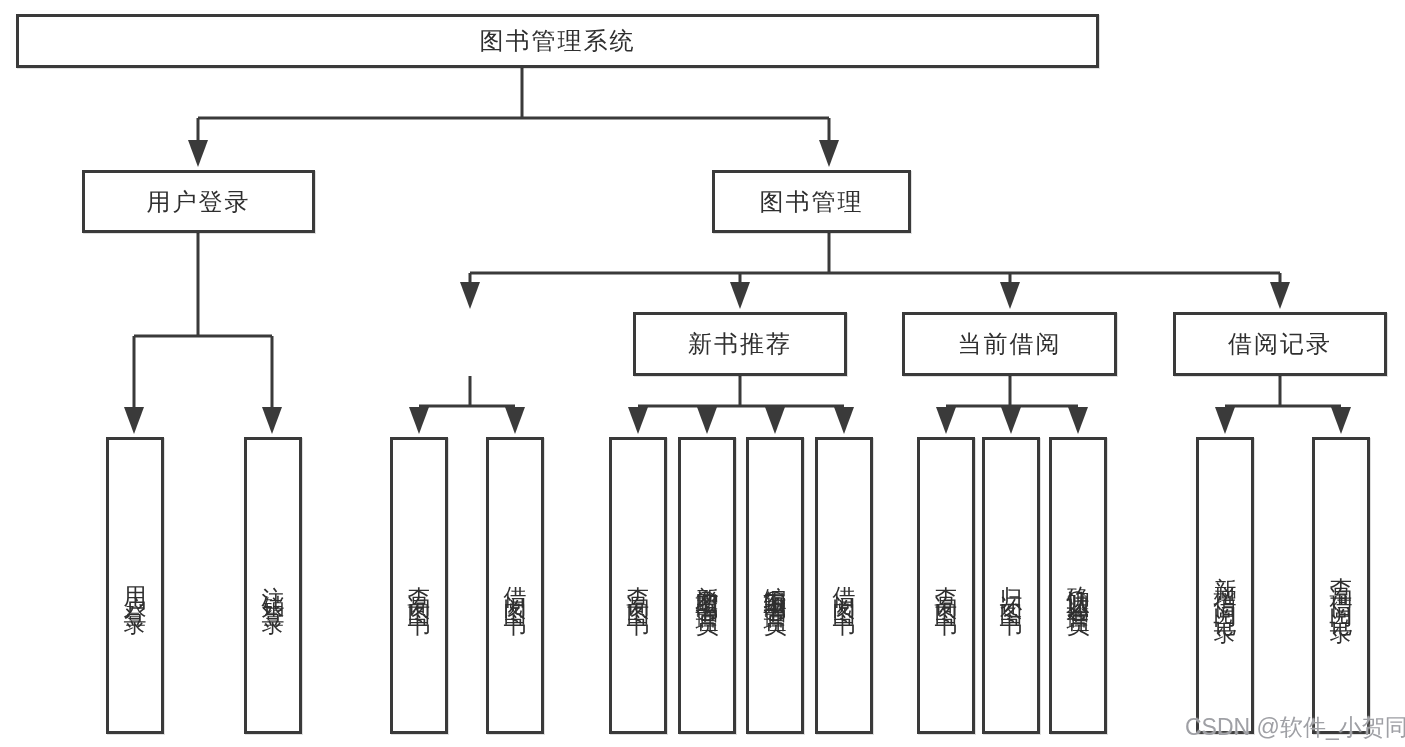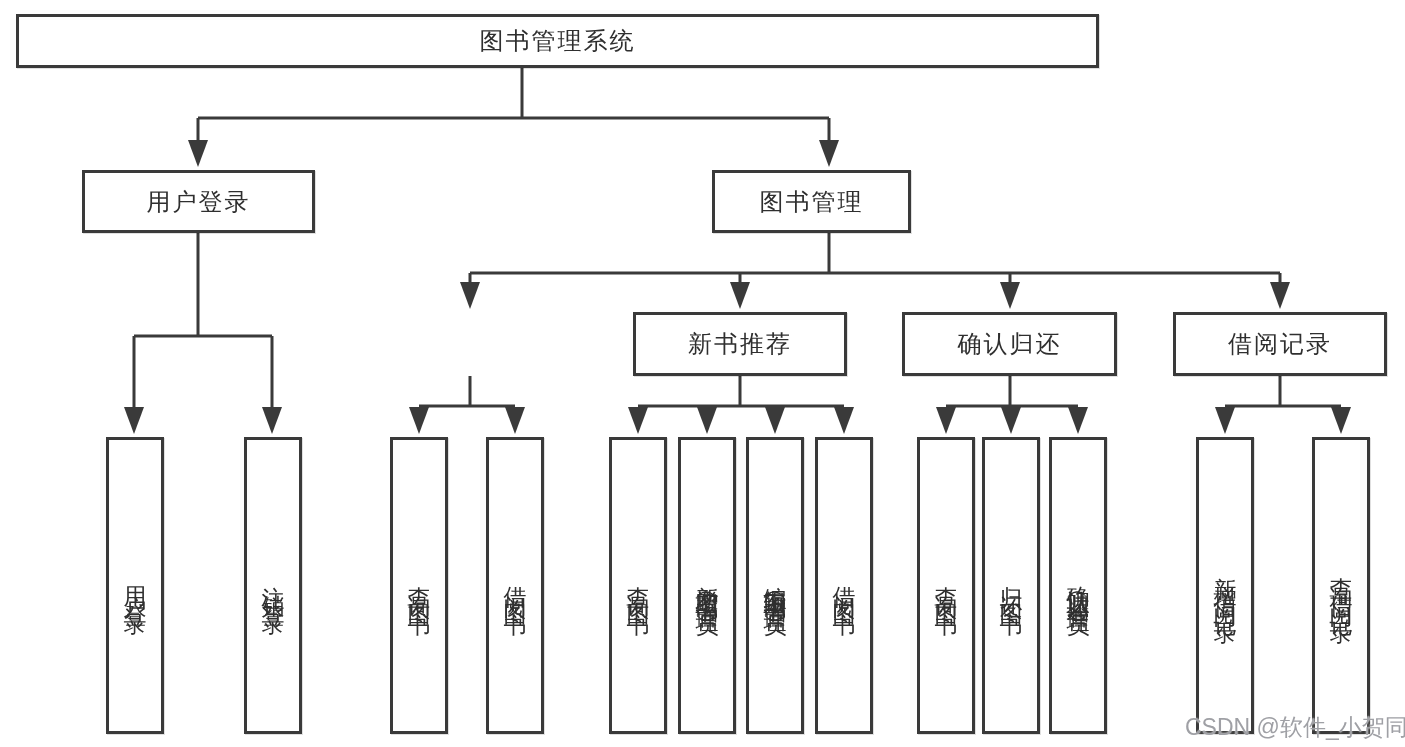--- a/index.html
+++ b/index.html
@@ -138,21 +138,21 @@
     <span>用户登录</span>
   </div>
   <div class="node h" style="left:712px; top:170px; width:199px; height:63px;">
     <span>图书管理</span>
   </div>
 
   <div class="node h" style="left:633px; top:312px; width:214px; height:64px;">
     <span>新书推荐</span>
   </div>
   <div class="node h" style="left:902px; top:312px; width:215px; height:64px;">
-    <span>确认归还</span>
+    <span>当前借阅</span>
   </div>
   <div class="node h" style="left:1173px; top:312px; width:214px; height:64px;">
     <span>借阅记录</span>
   </div>
 
   <div class="node v" style="left:106px; top:437px; width:58px; height:297px;">
     <span class="vtext">用户登录</span>
   </div>
   <div class="node v" style="left:244px; top:437px; width:58px; height:297px;">
     <span class="vtext">注销登录</span>

